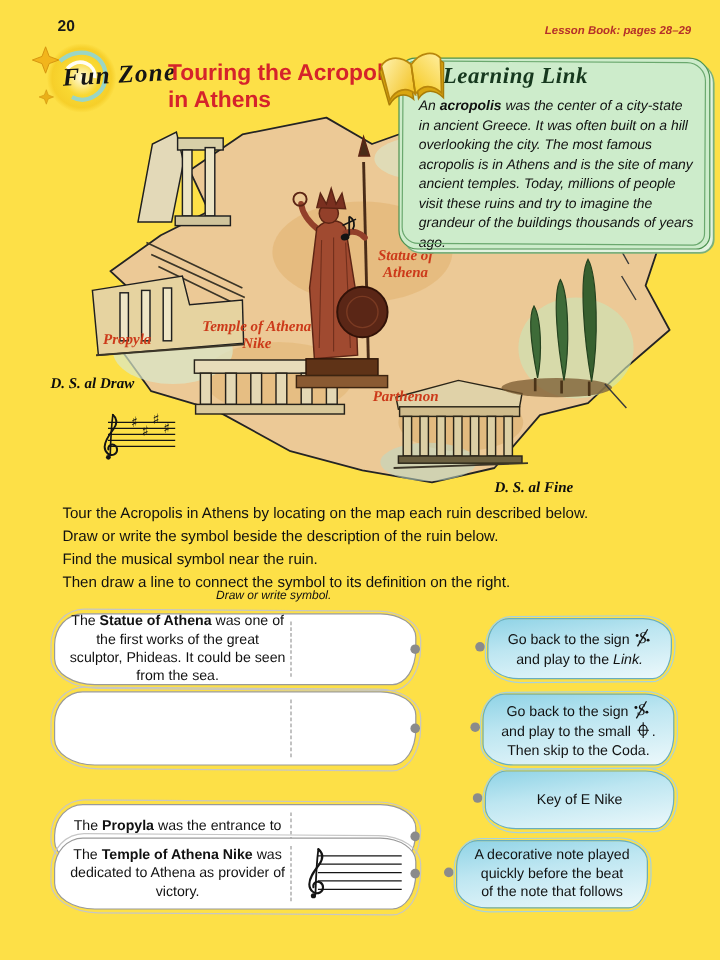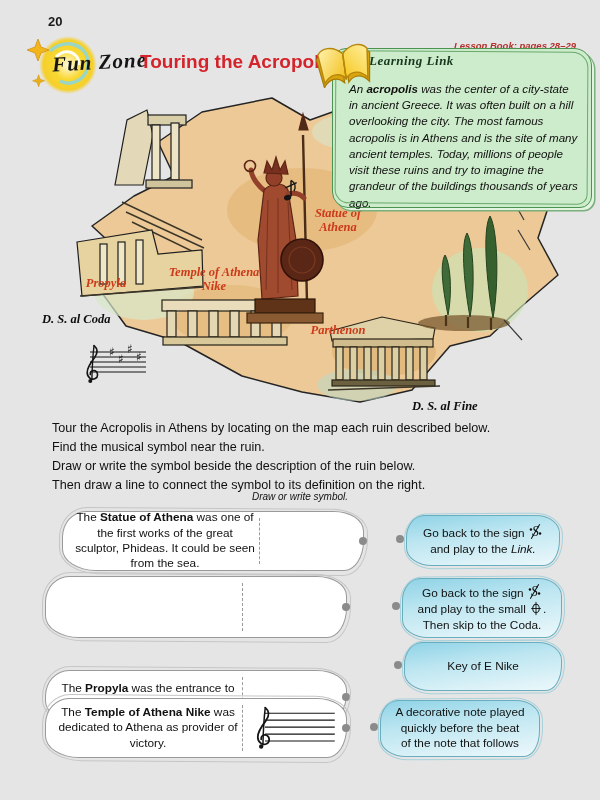--- a/index.html
+++ b/index.html
@@ -1,42 +1,42 @@
 <!DOCTYPE html>
 <html><head>
 <meta charset="utf-8">
 <style>
   html,body{margin:0;padding:0;background:#fff;}
-  .page{position:relative;width:600px;height:800px;background:#e5e5e5;overflow:hidden;
+  .page{position:relative;width:600px;height:800px;background:#fde047;overflow:hidden;
         font-family:"Liberation Sans",sans-serif;color:#111;}
   .abs{position:absolute;}
 
   .pagenum{font-size:13px;font-weight:600;color:#1a1a1a;}
-  .lessonref{font-size:9.5px;font-style:italic;font-weight:bold;color:#b5302a;margin-top:20px;}
+  .lessonref{font-size:9.5px;font-style:italic;font-weight:bold;color:#b5302a;}
 
   .funzone-text{font-family:"Liberation Serif",serif;font-size:21px;font-weight:bold;
       font-style:italic;color:#151515;transform:rotate(-3deg);letter-spacing:1px;}
   .title{font-size:19px;font-weight:bold;color:#d5232b;line-height:1.18;}
 
   .ll-box{background:#cdeccb;border:1.5px solid #4c9250;border-radius:14px 18px 12px 16px;
       box-shadow:3px 3px 0 -1px #e2f3e0,3.5px 3.5px 0 0 #7ab07c;}
   .ll-box::after{content:"";position:absolute;inset:2px 3px 3px 2px;border:1px solid #6aa86e;
       border-radius:12px 16px 10px 14px;transform:rotate(.35deg);pointer-events:none;}
   .ll-title{position:absolute;left:36px;top:4px;font-family:"Liberation Serif",serif;
-      font-size:13px;font-weight:bold;font-style:italic;color:#16381e;letter-spacing:.5px;}
+      font-size:19px;font-weight:bold;font-style:italic;color:#16381e;letter-spacing:.5px;}
   .ll-body{position:absolute;left:16px;right:12px;top:32px;margin:0;font-size:11.6px;
       font-style:italic;line-height:1.4;color:#101010;}
 
   .map-label{color:#cc3a1a;font-family:"Liberation Serif",serif;font-style:italic;
       font-weight:bold;text-align:center;line-height:1.15;font-size:12.5px;}
   .ds{font-family:"Liberation Serif",serif;font-weight:bold;font-style:italic;
       font-size:12.5px;color:#0d0d0d;}
 
   .instructions{font-size:12.6px;line-height:19px;color:#101010;}
-  .drawnote{font-size:10px;font-style:italic;text-align:center;color:#101010;}
+  .drawnote{font-size:10px;font-style:italic;color:#101010;}
 
   .scroll-box{background:#ffffff;border:1.2px solid #9a9a9a;
       border-radius:24px 30px 20px 34px / 26px 20px 30px 22px;}
   .scroll-box::after{content:"";position:absolute;inset:-4px -5px -5px -4px;
       border:1px solid #c6c6c6;border-radius:28px 36px 24px 40px / 30px 24px 36px 26px;
       transform:rotate(.4deg);pointer-events:none;}
   .sb-text{position:absolute;left:8px;top:0;bottom:0;width:180px;display:flex;
       align-items:center;justify-content:center;text-align:center;font-size:11.8px;
       line-height:1.3;padding:2px 4px;}
   .sb-divider{position:absolute;left:196px;top:6px;bottom:6px;border-left:1.5px dashed #9a9a9a;}
@@ -96,20 +96,21 @@
     <path d="M30,23 C40,13 54,19 53,31" stroke="#ffffff" stroke-width="3" fill="none" opacity=".95"></path>
     <path d="M12,5 L15,13 L23,16 L15,19 L12,27 L9,19 L1,16 L9,13 Z" fill="#f2b51c" stroke="#d49210" stroke-width=".8"></path>
     <g transform="translate(6,38) scale(.55)">
         <path d="M12,5 L15,13 L23,16 L15,19 L12,27 L9,19 L1,16 L9,13 Z" fill="#eab018" stroke="#c98c0e" stroke-width=".8"></path>
       </g>
   </svg>
   <div class="abs funzone-text" style="left:52px;top:50px">Fun Zone</div>
 
   <div class="abs title" style="left:140px;top:51px">
     <div>Touring the Acropolis</div>
+    <div>in Athens</div>
   </div>
 
   <svg class="abs" style="left:52px;top:90px" width="525" height="325" viewBox="0 0 525 325">
 
     <path d="M150,22 L220,8 L258,30 L300,15 L340,35 L392,30 L432,70 L472,60 L502,100 L486,148 L506,185 L470,216 L438,246 L398,256 L360,300 L308,312 L250,302 L190,286 L128,252 L74,236 L45,196 L66,160 L40,136 L82,106 L122,86 L106,52 Z" fill="#ecc996" stroke="#242424" stroke-width="1.5" stroke-linejoin="round"></path>
     <ellipse cx="250" cy="120" rx="75" ry="42" fill="#dfae66" opacity=".45"></ellipse>
     <ellipse cx="180" cy="225" rx="62" ry="30" fill="#dfae66" opacity=".4"></ellipse>
     <ellipse cx="332" cy="262" rx="52" ry="24" fill="#d8a863" opacity=".45"></ellipse>
     <ellipse cx="350" cy="70" rx="58" ry="30" fill="#cde3b5" opacity=".75"></ellipse>
     <ellipse cx="428" cy="200" rx="48" ry="42" fill="#cde3b5" opacity=".65"></ellipse>
@@ -192,21 +193,21 @@
       <path d="M438,126 C446,140 447,195 441,228 C435,195 430,140 438,126 Z" fill="#37602f"></path>
       <line x1="439" y1="228" x2="439" y2="240" stroke="#4a3318" stroke-width="2.2"></line>
       <path d="M458,105 L472,130 M466,140 L478,160 M452,230 L470,250" stroke="#3a3a3a" stroke-width="1.2" fill="none"></path>
     </g>
   </svg>
 
   <div class="abs map-label" style="left:298px;top:206px;width:80px">Statue of Athena</div>
   <div class="abs map-label" style="left:158px;top:265px;width:112px">Temple of Athena Nike</div>
   <div class="abs map-label" style="left:66px;top:276px;width:80px">Propyla</div>
   <div class="abs map-label" style="left:298px;top:323px;width:80px">Parthenon</div>
-  <div class="abs ds" style="left:42px;top:312px">D. S. al Coda</div>
+  <div class="abs ds" style="left:42px;top:312px">D. S. al Draw</div>
   <div class="abs ds" style="left:412px;top:399px">D. S. al Fine</div>
 
   <svg class="abs" style="left:281px;top:174px" width="26" height="30" viewBox="0 0 24 28">
     <ellipse cx="6" cy="22" rx="3.4" ry="2.6" fill="#141414" transform="rotate(-15 6 22)"></ellipse>
     <line x1="9.2" y1="21" x2="9.2" y2="6" stroke="#141414" stroke-width="1.4"></line>
     <path d="M9.2,6 C13,8 14,12 12,16" stroke="#141414" fill="none" stroke-width="1.4"></path>
     <line x1="4" y1="13" x2="14.5" y2="8" stroke="#141414" stroke-width="1.2"></line>
   </svg>
 
   <svg class="abs music" style="left:78px;top:334px" width="74" height="64" viewBox="0 0 74 64">
@@ -233,28 +234,28 @@
       <path d="M29,16 C21,8 10,9 5,14 L9,42 C15,34 23,33 29,40 Z" fill="#d9a50f" stroke="#a87c08" stroke-width="1.2" transform="translate(-2,2)"></path>
       <path d="M29,16 C37,8 48,9 53,14 L49,42 C43,34 35,33 29,40 Z" fill="#d9a50f" stroke="#a87c08" stroke-width="1.2" transform="translate(2,2)"></path>
       <path d="M29,14 C20,4 9,6 5,12 L8,40 C14,32 23,31 29,38 Z" fill="url(#bookgrad1)" stroke="#b8860b" stroke-width="1.4"></path>
       <path d="M29,14 C38,4 49,6 53,12 L50,40 C44,32 35,31 29,38 Z" fill="url(#bookgrad2)" stroke="#b8860b" stroke-width="1.4"></path>
       <line x1="29" y1="14" x2="29" y2="38" stroke="#b8860b" stroke-width="1.2"></line>
     </g>
   </svg>
 
   <div class="abs instructions" style="left:52px;top:419px;width:520px">
     <div>Tour the Acropolis in Athens by locating on the map each ruin described below.</div>
+    <div>Draw or write the symbol beside the description of the ruin below.</div>
     <div>Find the musical symbol near the ruin.</div>
-    <div>Draw or write the symbol beside the description of the ruin below.</div>
     <div>Then draw a line to connect the symbol to its definition on the right.</div>
   </div>
 
   <div class="abs drawnote" style="left:180px;top:491px;width:240px">Draw or write symbol.</div>
 
-  <div class="abs scroll-box" style="left:62px;top:511px;width:300px;height:58px">
+  <div class="abs scroll-box" style="left:45px;top:511px;width:300px;height:58px">
     <div class="sb-text">
         <span><span>The </span><b>Statue of Athena</b><span> was one of the first works of the great sculptor, Phideas. It could be seen from the sea.</span></span>
       </div>
     <div class="sb-divider"></div>
     <div class="sb-answer"></div>
     <div class="dot dot-r"></div>
   </div>
   <div class="abs blue-box" style="left:406px;top:515px;width:152px;height:49px">
     <div class="bb-line"><span>Go back to the sign</span>
       <svg class="inline-icon" width="13" height="17" viewBox="0 0 20 26">

